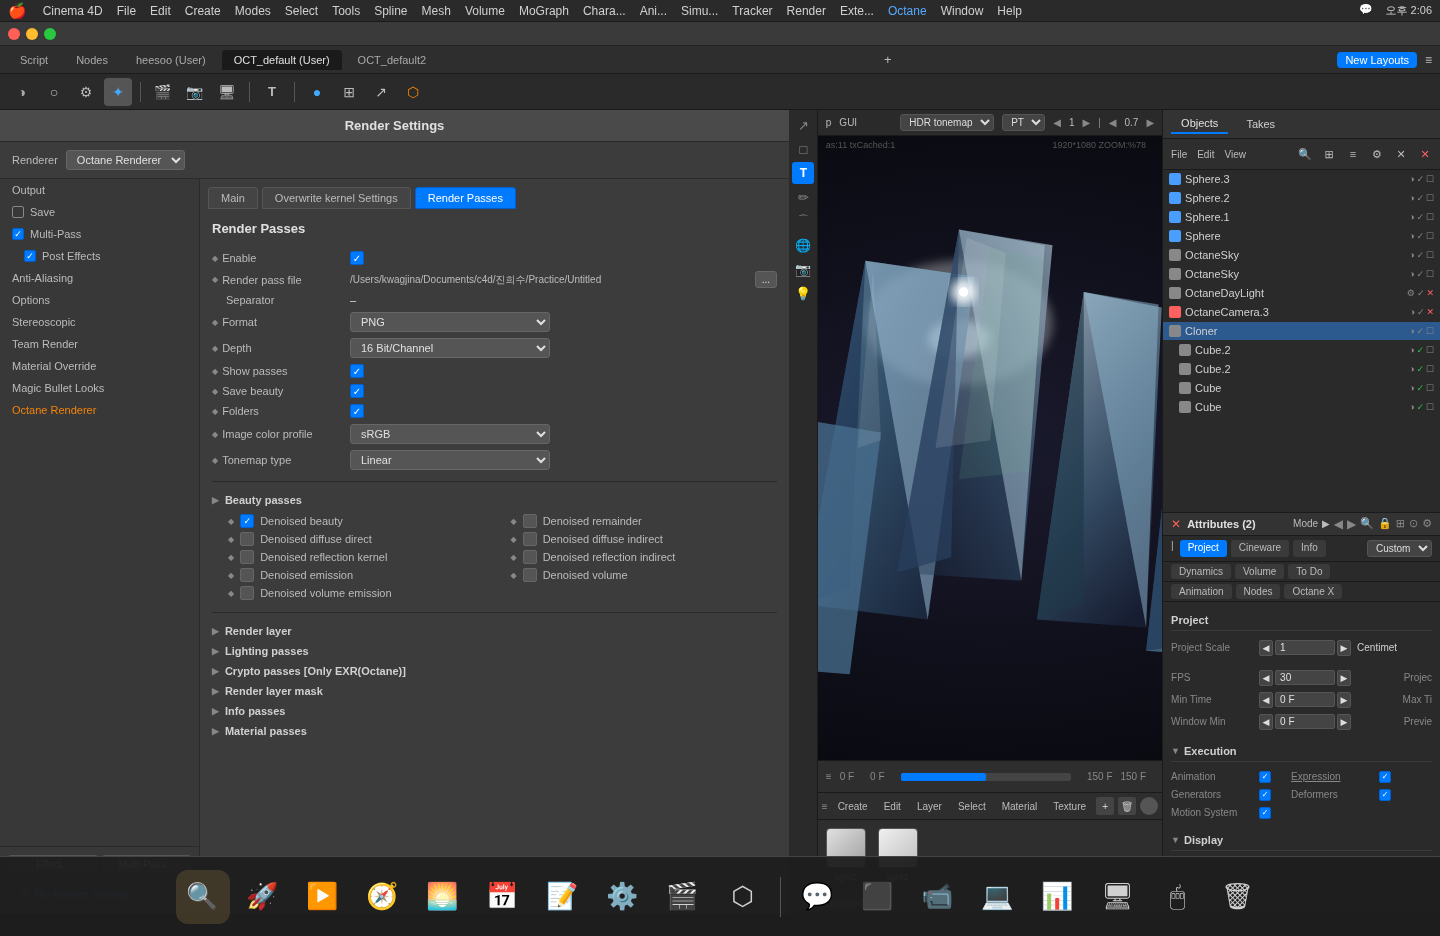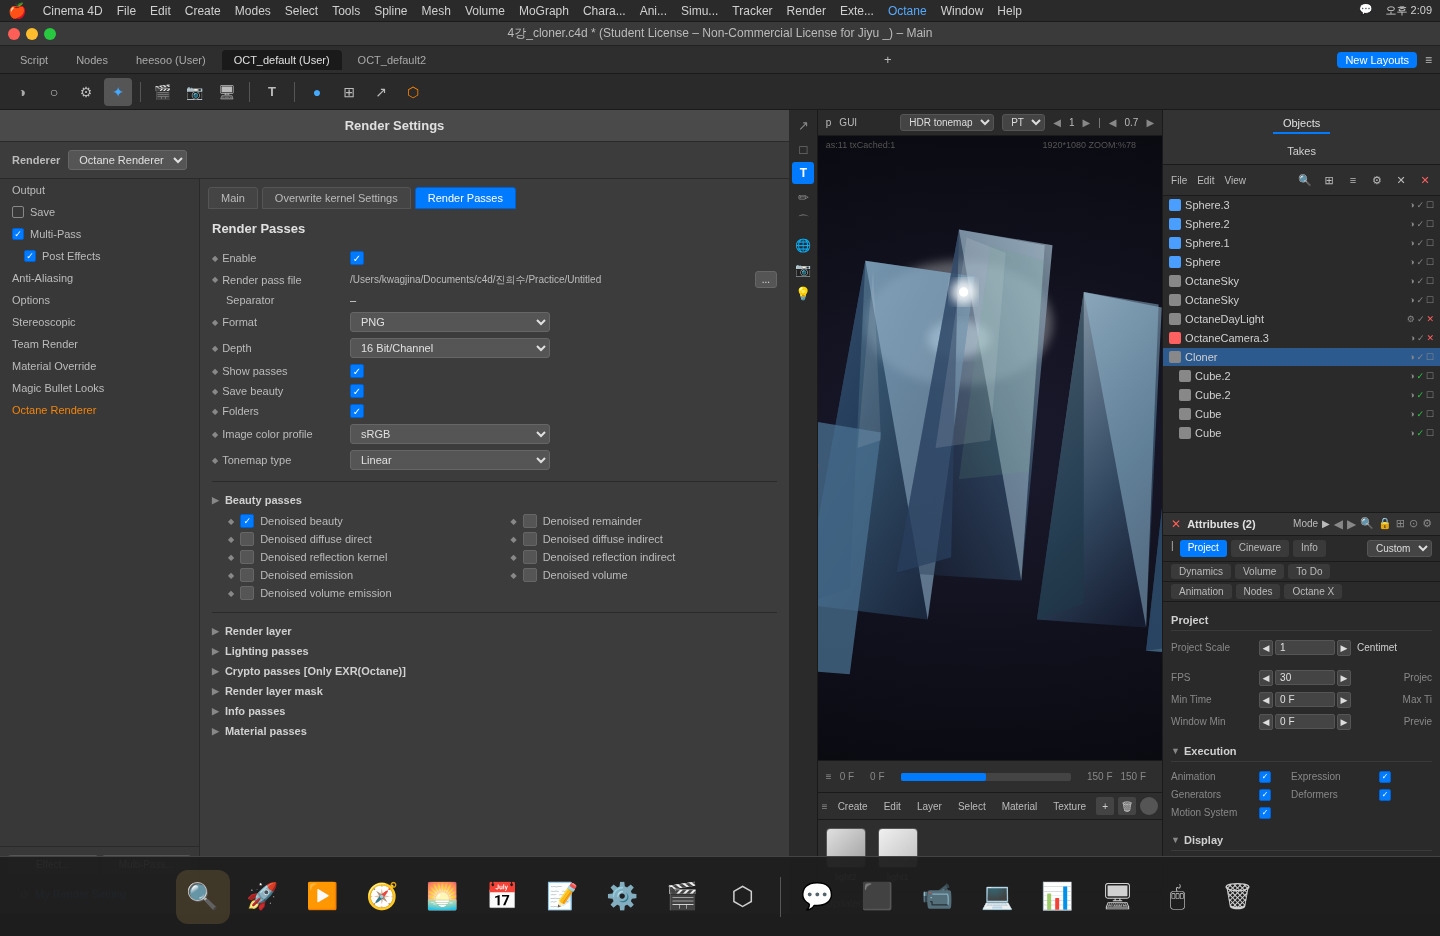--- a/index.html
+++ b/index.html
@@ -33,21 +33,21 @@
 
     
     .main-layout { display: flex; height: calc(936px - 22px - 24px - 28px - 36px - 22px); }
 
     
     .render-settings { width: 790px; background: #3c3c3c; border-right: 1px solid #2a2a2a; display: flex; flex-direction: column; }
     .panel-title { background: #4a4a4a; padding: 8px 0; font-size: 13px; font-weight: 600; color: #e0e0e0; border-bottom: 1px solid #2a2a2a; text-align: center; }
     
     
     .renderer-row { display: flex; align-items: center; padding: 8px 12px; gap: 8px; background: #3c3c3c; border-bottom: 1px solid #2a2a2a; }
-    .renderer-label { font-size: 11px; color: #bbb; font-weight: bold; }
+    .renderer-label { font-size: 11px; color: #bbb; }
     .renderer-select { background: #555; border: 1px solid #666; color: #e0e0e0; padding: 2px 6px; border-radius: 3px; font-size: 11px; cursor: pointer; }
 
     
     .rs-body { display: flex; flex: 1; overflow: hidden; }
 
     
     .rs-sidebar { width: 200px; background: #383838; border-right: 1px solid #2a2a2a; display: flex; flex-direction: column; }
     .rs-sidebar-item { padding: 5px 12px; font-size: 11px; color: #bbb; cursor: pointer; display: flex; align-items: center; gap: 6px; }
     .rs-sidebar-item.active { color: #f4840a; }
     .rs-sidebar-item .checkbox { width: 12px; height: 12px; border: 1px solid #888; border-radius: 2px; background: #007AFF; display: flex; align-items: center; justify-content: center; font-size: 9px; color: white; flex-shrink: 0; }
@@ -79,21 +79,21 @@
     .section-divider { height: 1px; background: #2a2a2a; margin: 8px 0; }
     
     .collapsible-header { display: flex; align-items: center; gap: 6px; padding: 4px 0; cursor: pointer; font-size: 11px; color: #d0d0d0; font-weight: 600; }
     .collapse-arrow { font-size: 9px; color: #888; }
     .collapse-arrow.open { transform: rotate(90deg); display: inline-block; }
 
     .passes-grid { display: grid; grid-template-columns: 1fr 1fr; gap: 4px 16px; padding: 4px 0 4px 16px; }
     .pass-item { display: flex; align-items: center; gap: 6px; font-size: 11px; color: #bbb; }
     .pass-check { width: 14px; height: 14px; background: #007AFF; border: 1px solid #0060d0; border-radius: 2px; display: flex; align-items: center; justify-content: center; font-size: 9px; color: white; flex-shrink: 0; }
     .pass-check.unchecked { background: #555; border-color: #666; }
-    .objects-header { display: flex; align-items: center; padding: 4px 8px; background: #333; border-bottom: 1px solid #1a1a1a; gap: 8px; flex-direction: column; }
+    .objects-header { display: flex; align-items: center; padding: 4px 8px; background: #333; border-bottom: 1px solid #1a1a1a; gap: 8px; }
     .objects-header .tab { padding: 3px 10px; cursor: pointer; font-size: 11px; }
     .objects-header .tab.active { border-bottom: 2px solid #007AFF; color: #e0e0e0; }
     .objects-toolbar { display: flex; align-items: center; padding: 4px; background: #2e2e2e; border-bottom: 1px solid #1a1a1a; gap: 2px; }
     .obj-btn { width: 22px; height: 22px; display: flex; align-items: center; justify-content: center; border-radius: 3px; cursor: pointer; color: #bbb; font-size: 11px; }
     
     .objects-list { flex: 1; overflow-y: auto; }
     .obj-item { display: flex; align-items: center; padding: 3px 6px; cursor: pointer; font-size: 11px; color: #d0d0d0; border-bottom: 1px solid #2a2a2a; }
     .obj-item.selected { background: #2d5a8e; }
     .obj-indent { padding-left: 16px; }
     .obj-name { flex: 1; }
@@ -175,31 +175,30 @@
     <span>Simu...</span>
     <span>Tracker</span>
     <span>Render</span>
     <span>Exte...</span>
     <span style="color:#5af;">Octane</span>
     <span>Window</span>
     <span>Help</span>
   </div>
   <div class="right">
     <span>💬</span>
-    <span>오후 2:09</span>
+    <span>오후 2:06</span>
   </div>
 </div>
 
 <div class="title-bar">
   <div class="traffic-lights">
     <div class="traffic-light tl-close"></div>
     <div class="traffic-light tl-min"></div>
     <div class="traffic-light tl-max"></div>
   </div>
-  <span class="title">4강_cloner.c4d * (Student License – Non-Commercial License for Jiyu _) – Main</span>
 </div>
 
 <div class="tab-bar">
   <div class="tab-item">Script</div>
   <div class="tab-item">Nodes</div>
   <div class="tab-item">heesoo (User)</div>
   <div class="tab-item active">OCT_default (User)</div>
   <div class="tab-item">OCT_default2</div>
   <span style="margin-left:auto;color:#bbb;font-size:13px;cursor:pointer;">+</span>
   <div class="new-layout">New Layouts</div>
@@ -513,21 +512,21 @@
           <span style="color:#888;font-size:10px;">◀</span>
           <span style="color:#bbb;">0.7</span>
           <span style="color:#888;font-size:10px;">▶</span>
         </div>
 
         <div class="viewport-mid" style="position:relative;">
 
           <div style="position:absolute;top:4px;left:8px;font-size:9px;color:#555;z-index:2;">
             <span>as:11 txCached:1</span>
           </div>
-          <div style="position:absolute;top:4px;right:26px;font-size:9px;color:#555;z-index:2;">
+          <div style="position:absolute;top:4px;right:16px;font-size:9px;color:#555;z-index:2;">
             1920*1080 ZOOM:%78
           </div>
 
           <svg width="100%" height="100%" viewBox="0 0 640 400" preserveAspectRatio="xMidYMid slice" style="position:absolute;top:0;left:0;">
             <defs>
               <radialGradient id="bg-grad" cx="50%" cy="50%" r="70%">
                 <stop offset="0%" stop-color="#1a1a2e"></stop>
                 <stop offset="100%" stop-color="#050508"></stop>
               </radialGradient>
               <linearGradient id="crystal1" x1="0%" y1="0%" x2="100%" y2="100%">
@@ -895,21 +894,21 @@
 
             <div class="attr-section">
               <div class="attr-section-title">
                 <span style="font-size:9px;color:#888;">▼</span>
                 <span>Execution</span>
               </div>
 
               <div class="attr-row">
                 <span class="attr-label">Animation</span>
                 <div class="checkbox-sm">✓</div>
-                <span class="attr-label" style="margin-left:12px;">Expression</span>
+                <span class="attr-label" style="margin-left:12px;text-decoration:underline;">Expression</span>
                 <div class="checkbox-sm">✓</div>
               </div>
 
               <div class="attr-row">
                 <span class="attr-label">Generators</span>
                 <div class="checkbox-sm">✓</div>
                 <span class="attr-label" style="margin-left:12px;">Deformers</span>
                 <div class="checkbox-sm">✓</div>
               </div>
 

